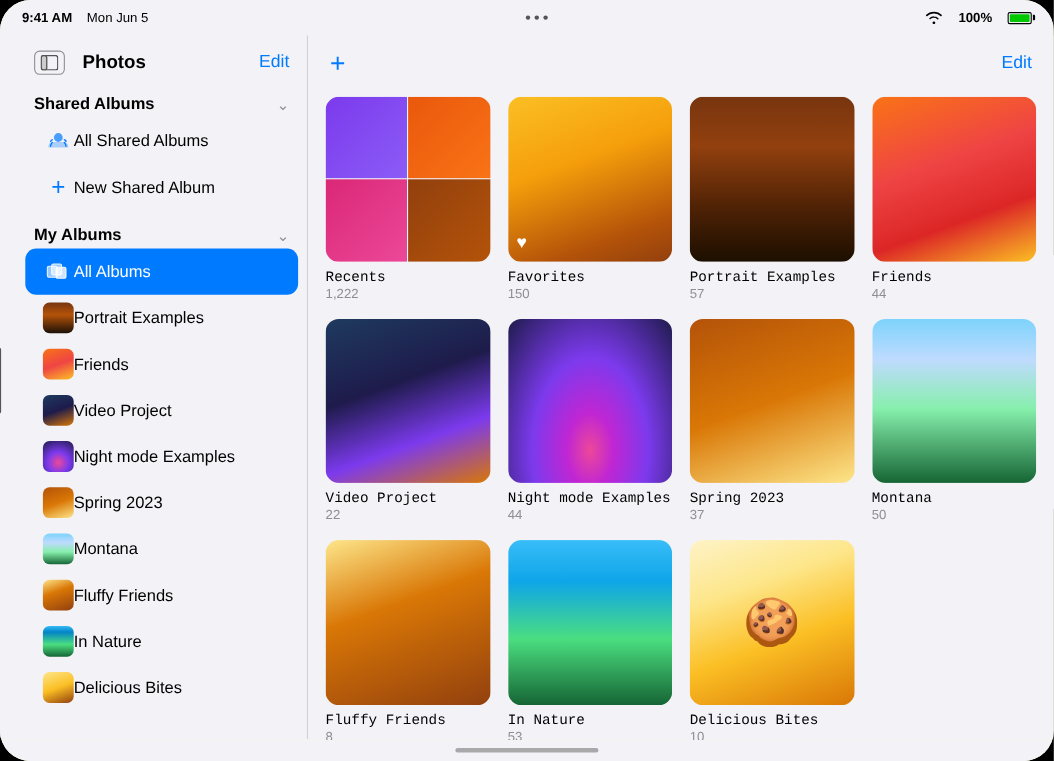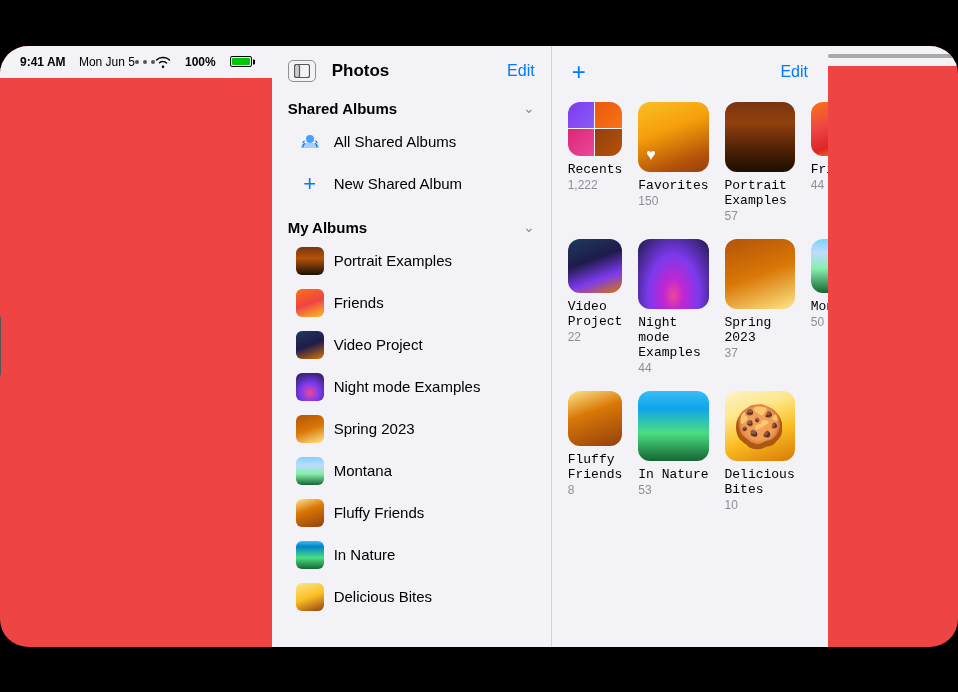--- a/index.html
+++ b/index.html
@@ -8,26 +8,26 @@
       height: 692px;
       background: #000;
       font-family: -apple-system, 'SF Pro Display', 'Helvetica Neue', sans-serif;
       overflow: hidden;
       display: flex;
       align-items: center;
       justify-content: center;
     }
     .ipad-frame {
       width: 958px;
-      height: 601px;
-      background: #ef4444;
+      height: 692px;
+      background: #fef9c3;
       border-radius: 28px;
       overflow: hidden;
       display: flex;
-      flex-direction: row;
+      flex-direction: column;
       position: relative;
     }
     
     .status-bar {
       height: 32px;
       background: #f2f2f7;
       display: flex;
       align-items: center;
       justify-content: space-between;
       padding: 0 20px;
@@ -94,20 +94,21 @@
 
     
     .sidebar {
       width: 280px;
       background: #f2f2f7;
       border-right: 1px solid #d1d1d6;
       display: flex;
       flex-direction: column;
       flex-shrink: 0;
       overflow-y: auto;
+      padding-left: 15px;
     }
     .sidebar-header {
       display: flex;
       align-items: center;
       justify-content: space-between;
       padding: 14px 16px 10px 16px;
     }
     .sidebar-title {
       font-size: 17px;
       font-weight: 600;
@@ -147,21 +148,21 @@
       color: #000;
     }
     .section-chevron {
       color: #8e8e93;
       font-size: 14px;
     }
 
     .sidebar-item {
       display: flex;
       align-items: center;
-      gap: 10px;
+      gap: 0;
       padding: 7px 16px;
       cursor: pointer;
       border-radius: 10px;
       margin: 0 8px;
     }
     .sidebar-item.active {
       background: #007aff;
     }
     .sidebar-item.active .item-label {
       color: #fff;
@@ -391,20 +392,32 @@
           <span style="color:#007aff;font-size:22px;font-weight:300;">+</span>
         </div>
         <span class="item-label">New Shared Album</span>
       </div>
 
       <div class="section-header" style="margin-top:6px;">
         <span class="section-title">My Albums</span>
         <span class="section-chevron">⌄</span>
       </div>
 
+      <div class="sidebar-item active">
+        <div class="item-thumb" style="background:none;">
+          <div class="item-thumb-icon">
+            <svg width="22" height="18" viewBox="0 0 22 18">
+              <rect x="1" y="4" width="9" height="10" rx="1.5" fill="rgba(255,255,255,0.6)" stroke="rgba(255,255,255,0.9)" stroke-width="1"></rect>
+              <rect x="5" y="2" width="9" height="10" rx="1.5" fill="rgba(255,255,255,0.6)" stroke="rgba(255,255,255,0.9)" stroke-width="1"></rect>
+              <rect x="9" y="5" width="9" height="10" rx="1.5" fill="rgba(255,255,255,0.8)" stroke="rgba(255,255,255,0.9)" stroke-width="1"></rect>
+            </svg>
+          </div>
+        </div>
+        <span class="item-label">All Albums</span>
+      </div>
 
       <div class="sidebar-item">
         <div class="item-thumb thumb-photo-portrait"></div>
         <span class="item-label">Portrait Examples</span>
       </div>
 
       <div class="sidebar-item">
         <div class="item-thumb thumb-photo-friends"></div>
         <span class="item-label">Friends</span>
       </div>

